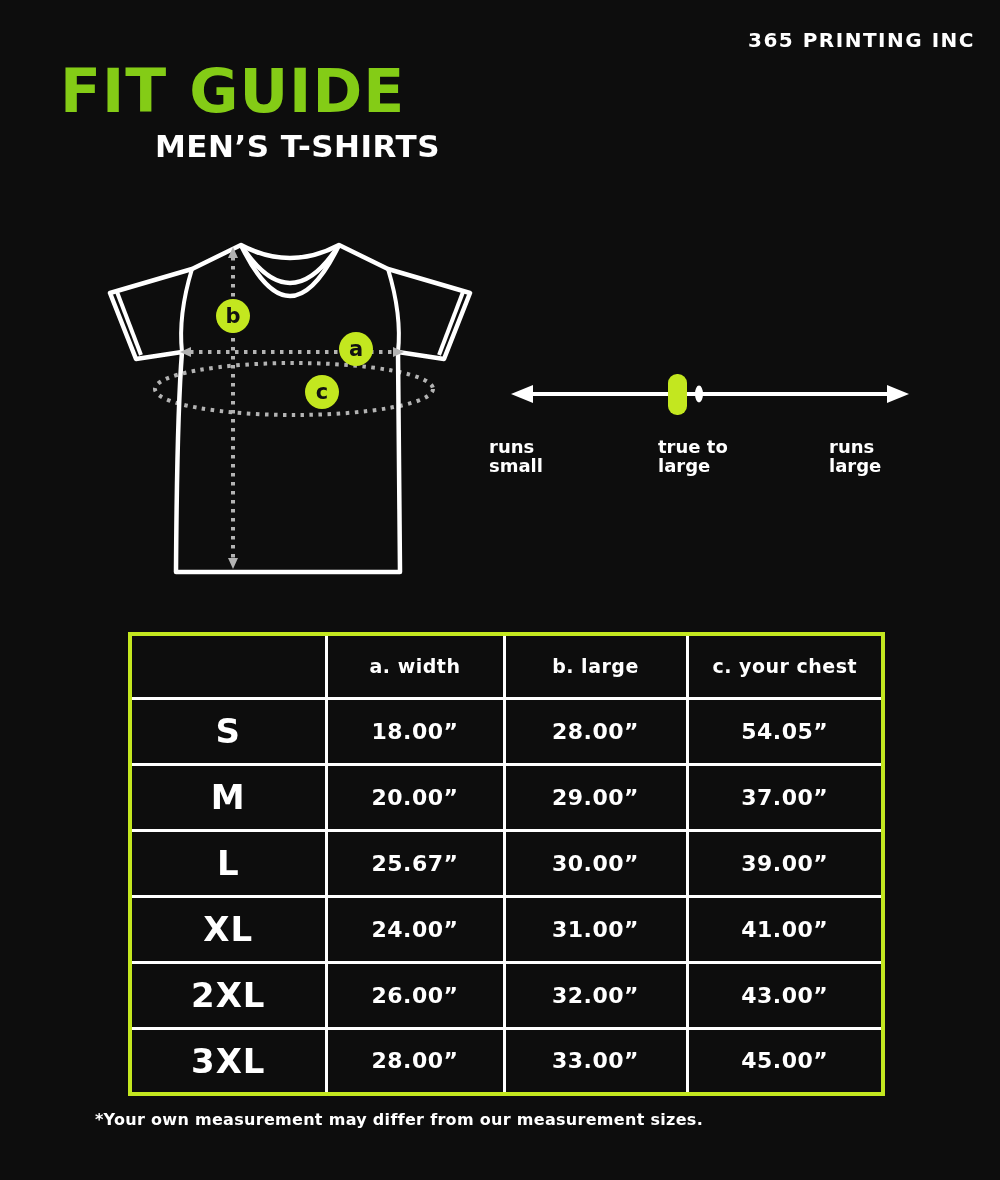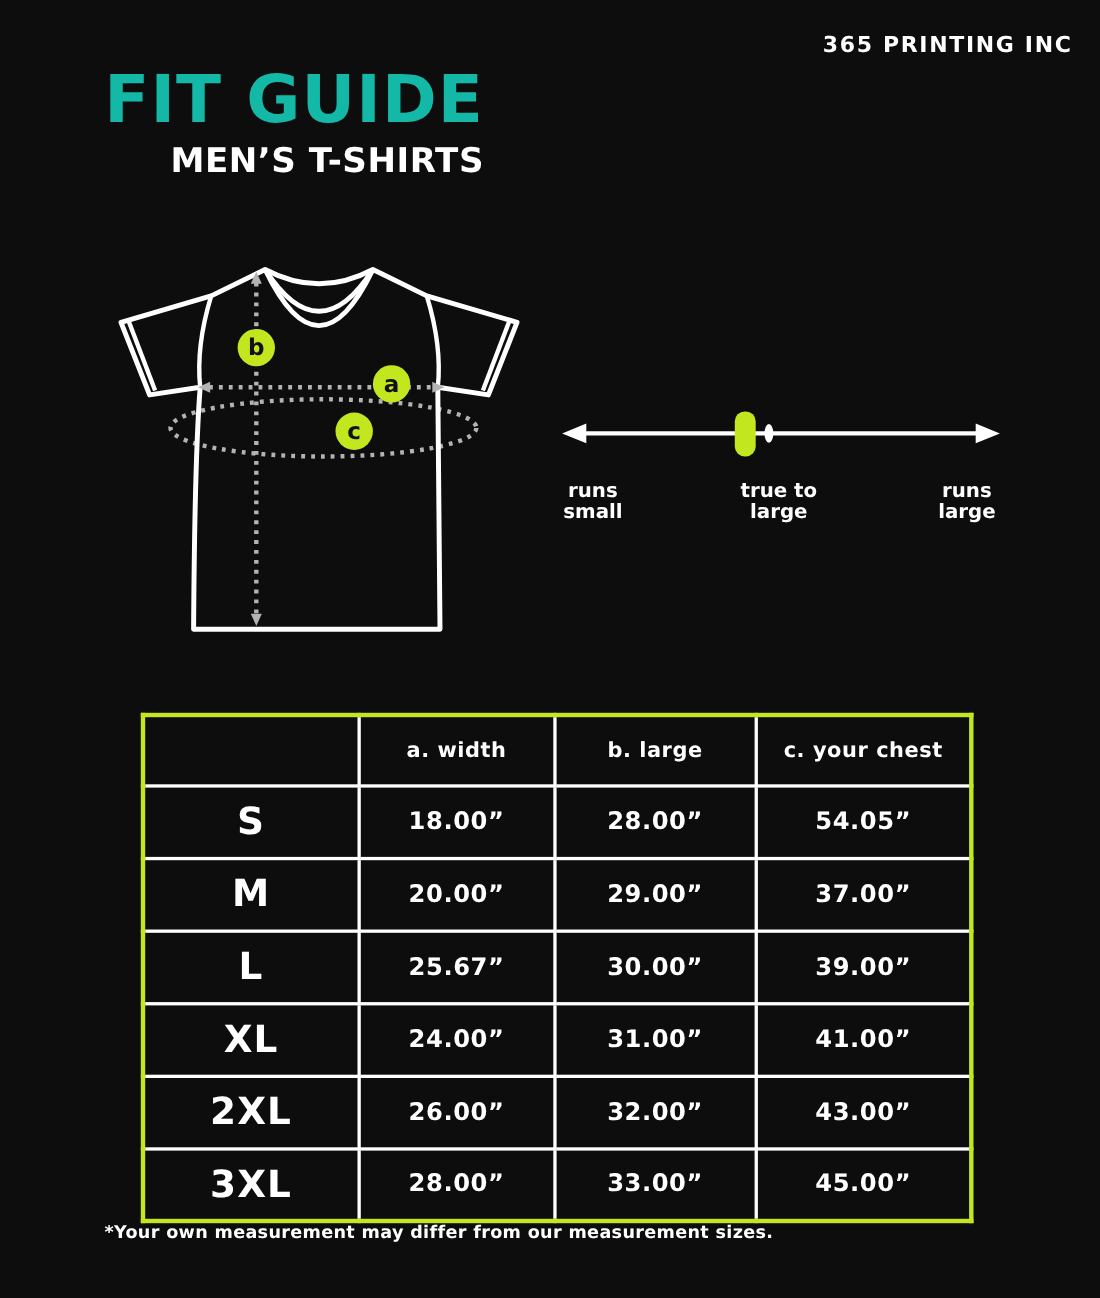--- a/index.html
+++ b/index.html
@@ -8,44 +8,44 @@
     background:#0d0d0d; overflow:hidden;
     font-family:"DejaVu Sans", sans-serif; color:#ffffff;
   }
   .brand {
     position:absolute; top:28px; right:25px;
     font-size:20px; font-weight:bold; letter-spacing:1.5px; color:#fff;
   }
   .title-block { position:absolute; left:60px; top:58px; width:380px; }
   .page-title {
     font-size:60px; font-weight:bold; letter-spacing:1px;
-    color:#14b8a6; line-height:1.1; white-space:nowrap;text-align:right;
+    color:#84cc16; line-height:1.1; white-space:nowrap;
   }
   .page-subtitle {
     margin-top:4px; text-align:right;
     font-size:31px; font-weight:bold; letter-spacing:0.5px; color:#fff;
   }
   .shirt-svg { position:absolute; left:100px; top:235px; }
   .marker {
     position:absolute; width:34px; height:34px; border-radius:50%;
     background:#c3e71f; color:#111; font-weight:bold; font-size:21px;
     display:flex; align-items:center; justify-content:center; line-height:1;
   }
   .marker-b { left:216px; top:299px; }
   .marker-a { left:339px; top:332px; }
   .marker-c { left:305px; top:375px; }
   .scale-svg { position:absolute; left:505px; top:355px; }
   .scale-label {
-    position:absolute; top:437px; width:100px; text-align:center;
+    position:absolute; top:437px; width:100px; text-align:left;
     font-size:18px; font-weight:bold; line-height:1.08; color:#fff;
   }
   .scale-label-left   { left:489px; }
   .scale-label-center { left:658px; }
   .scale-label-right  { left:829px; }
-  .size-table-wrap { position:absolute; left:128px; top:648px; width:753px;border-radius:31px; }
+  .size-table-wrap { position:absolute; left:128px; top:632px; width:753px;border-radius:31px; }
   table.size-table {
     width:753px; border-collapse:collapse; table-layout:fixed;
     border:4px solid #c3e71f;
   }
   table.size-table th, table.size-table td {
     border:3px solid #ffffff; text-align:center; vertical-align:middle;
     color:#fff; padding:0;
   }
   table.size-table thead tr { height:64px; }
   table.size-table tbody tr { height:66px; }

